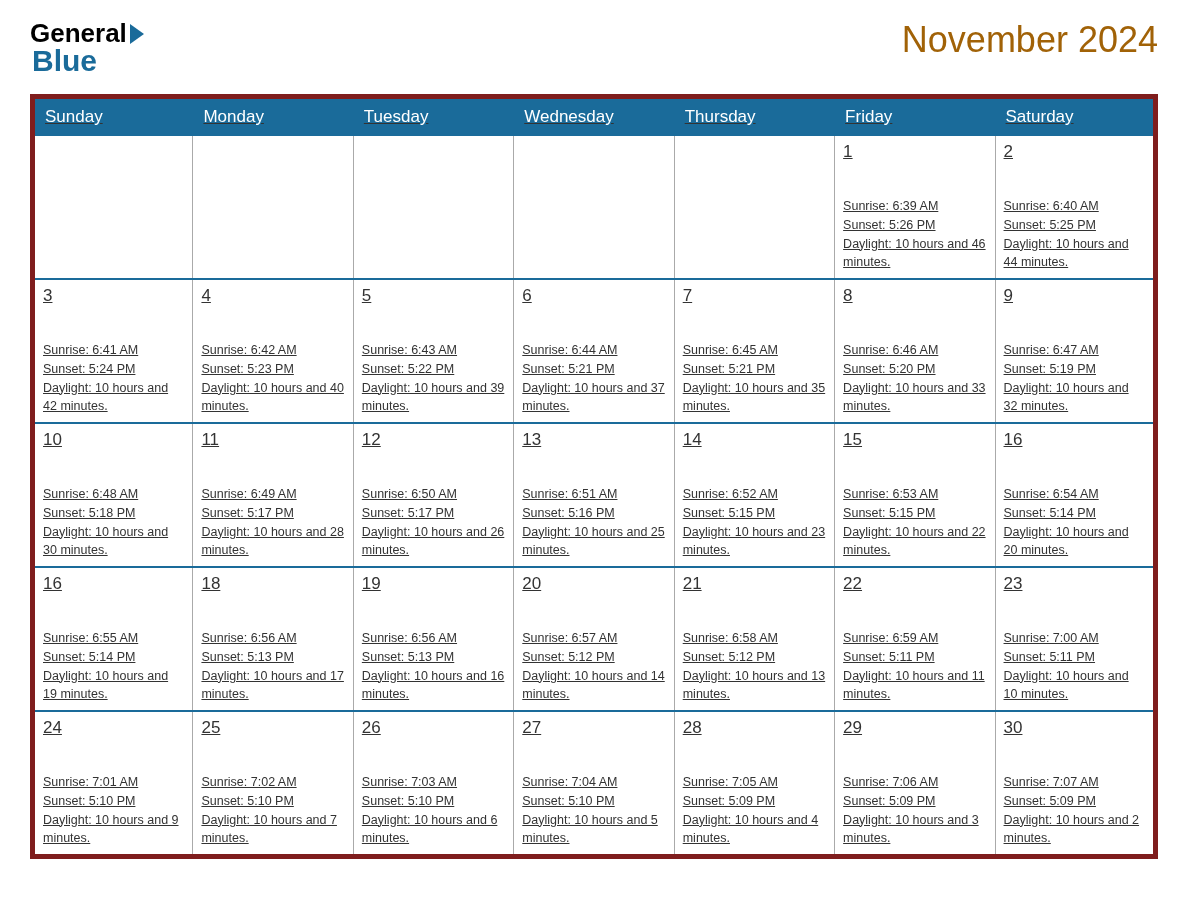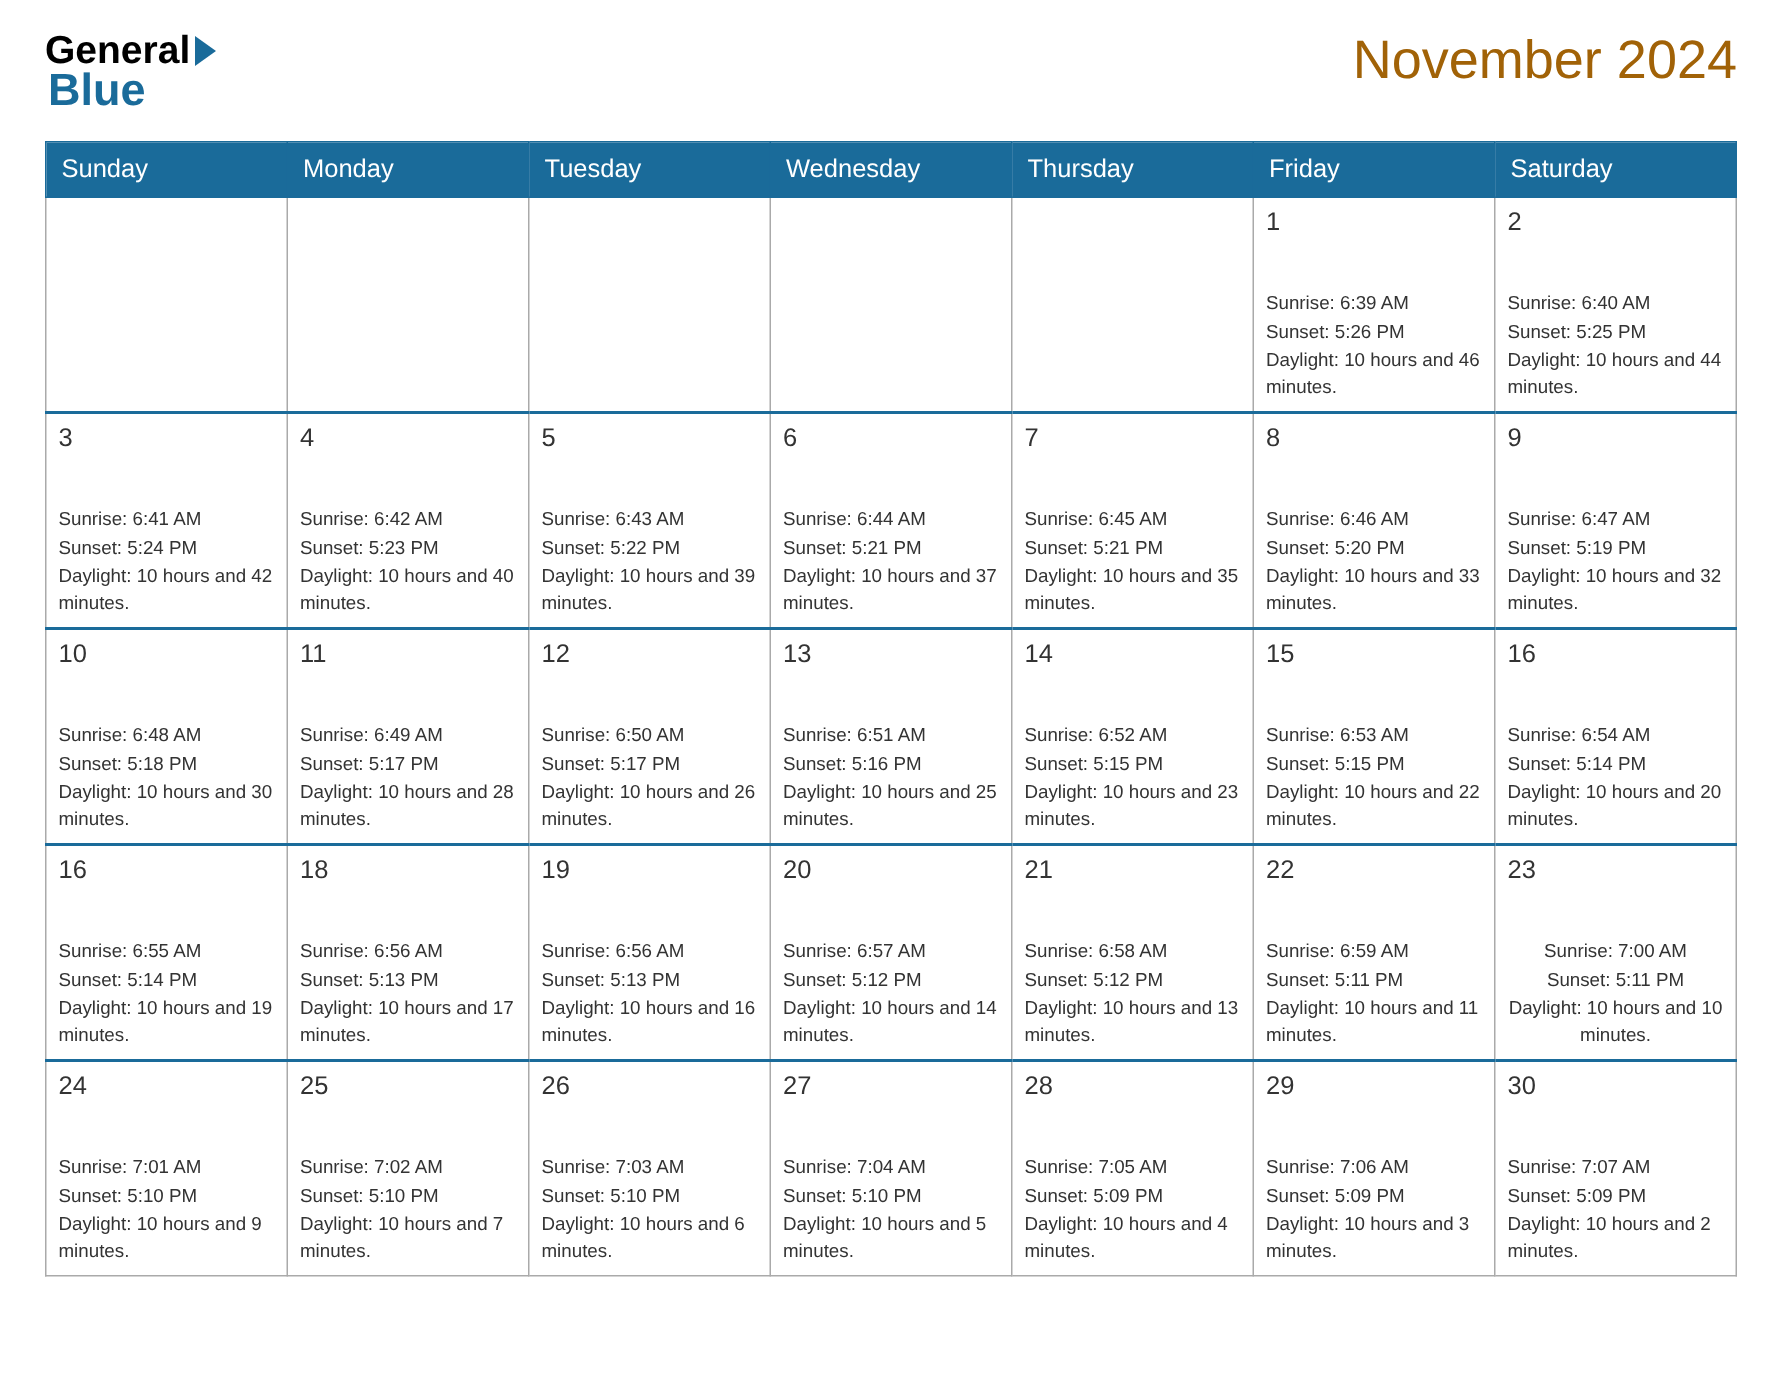--- a/index.html
+++ b/index.html
@@ -59,21 +59,22 @@
       line-height: 1.1;
     }
     .location {
       font-size: 22px;
       color: #333;
       margin-top: 4px;
     }
     .calendar {
       width: 100%;
       border-collapse: collapse;
-      border: 1px solid #7f1d1d;
+      border: 5px solid #7f1d1d;
+      text-decoration: underline;
     }
     .calendar th {
       background: #1a6b9a;
       color: #fff;
       text-align: left;
       padding: 8px 10px;
       font-size: 17px;
       font-weight: normal;
       border: 1px solid #1a6b9a;
     }
@@ -276,21 +277,21 @@
 Daylight: 10 hours and 13 minutes.</div>
           </td>
           <td>
             <div class="day-number">22</div>
             <div class="day-info" style="white-space: pre-line;">Sunrise: 6:59 AM
 Sunset: 5:11 PM
 Daylight: 10 hours and 11 minutes.</div>
           </td>
           <td>
             <div class="day-number">23</div>
-            <div class="day-info" style="white-space: pre-line; text-align: center;">Sunrise: 7:00 AM
+            <div class="day-info" style="white-space: pre-line;">Sunrise: 7:00 AM
 Sunset: 5:11 PM
 Daylight: 10 hours and 10 minutes.</div>
           </td>
         </tr>
         <tr class="week-row row-separator">
           <td>
             <div class="day-number">24</div>
             <div class="day-info" style="white-space: pre-line;">Sunrise: 7:01 AM
 Sunset: 5:10 PM
 Daylight: 10 hours and 9 minutes.</div>

